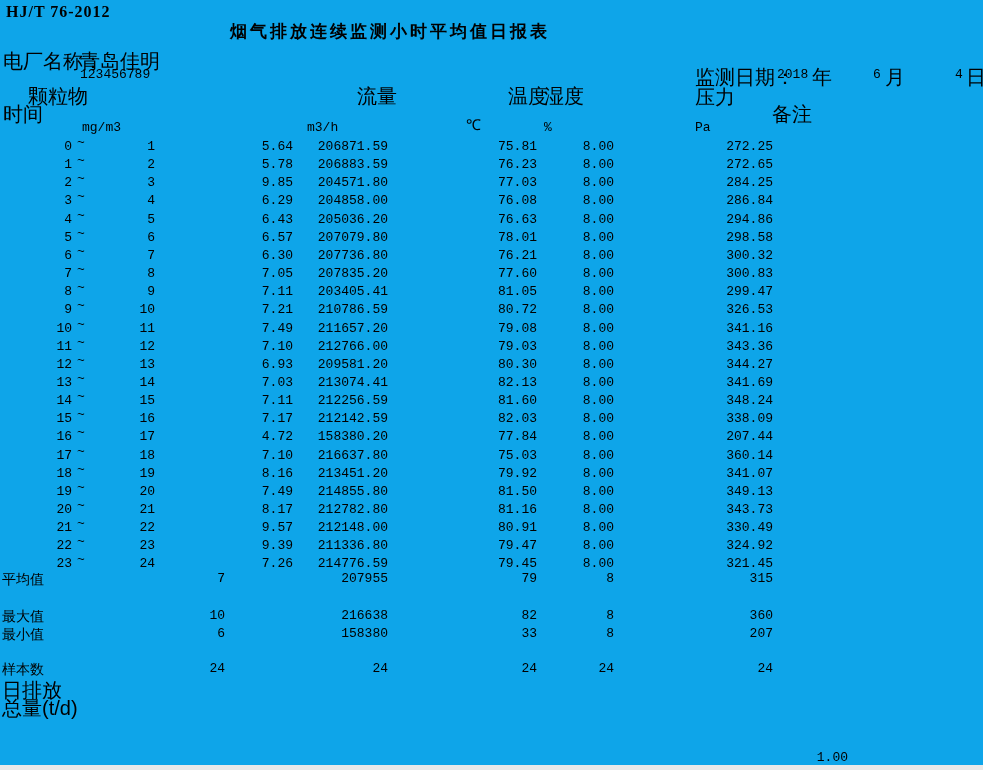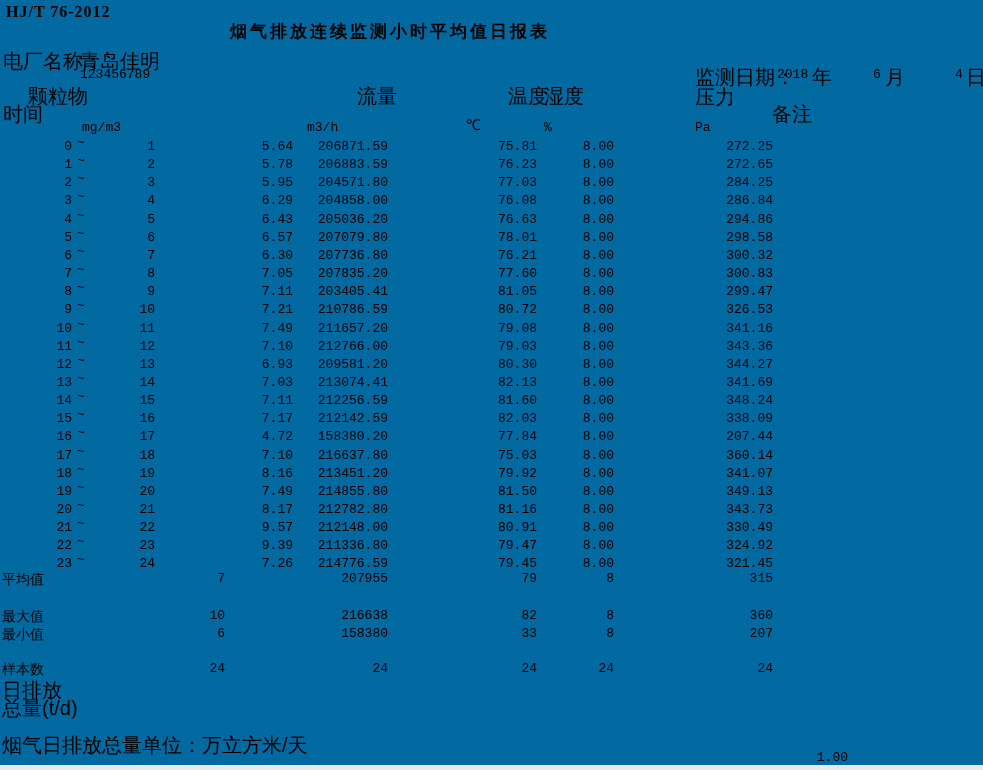--- a/index.html
+++ b/index.html
@@ -1,20 +1,20 @@
 <!DOCTYPE html>
 <html><head>
 <meta charset="utf-8">
 <style>
   html, body { margin: 0; padding: 0; background: #ffffff; }
   .page {
     position: relative;
     width: 983px;
     height: 770px;
-    background: #0369a1;
+    background: #0ea5e9;
     color: #000000;
     overflow: hidden;
     font-family: "Liberation Sans", "DejaVu Sans", sans-serif;
   }
   .abs { position: absolute; line-height: 1.15; white-space: nowrap; }
   .cjk { font-size: 20px; }
   .mono { font-family: "Liberation Mono", "DejaVu Sans Mono", monospace; font-size: 13px; }
   .std {
     position: absolute; left: 6px; top: 3px;
     font-family: "Liberation Serif", "DejaVu Serif", serif;
@@ -102,21 +102,21 @@
         <span class="c-pm">5.78</span>
         <span class="c-flow">206883.59</span>
         <span class="c-temp">76.23</span>
         <span class="c-hum">8.00</span>
         <span class="c-press">272.65</span>
       </div>
       <div class="trow" style="top: 175.3px;">
         <span class="c-from">2</span>
         <span class="c-tilde">~</span>
         <span class="c-to">3</span>
-        <span class="c-pm">5.95</span>
+        <span class="c-pm">9.85</span>
         <span class="c-flow">204571.80</span>
         <span class="c-temp">77.03</span>
         <span class="c-hum">8.00</span>
         <span class="c-press">284.25</span>
       </div>
       <div class="trow" style="top: 193.45px;">
         <span class="c-from">3</span>
         <span class="c-tilde">~</span>
         <span class="c-to">4</span>
         <span class="c-pm">6.29</span>
@@ -357,17 +357,16 @@
         <span class="val c-flow">24</span>
         <span class="val c-temp">24</span>
         <span class="val c-hum">24</span>
         <span class="val c-press">24</span>
       </div>
     </div>
 
   <div class="abs cjk" style="left:2px;top:679px">日排放</div>
   <div class="abs cjk" style="left:2px;top:697px">总量(t/d)</div>
 
-  <div class="abs cjk" style="left:2px;top:734px">烟气日排放总量单位：万立方米/天</div>
   <div class="abs mono" style="left:748px;top:751px;width:100px;text-align:right">1.00</div>
 
   <div class="bottom-strip"></div>
 </div>
 
 </body></html>

